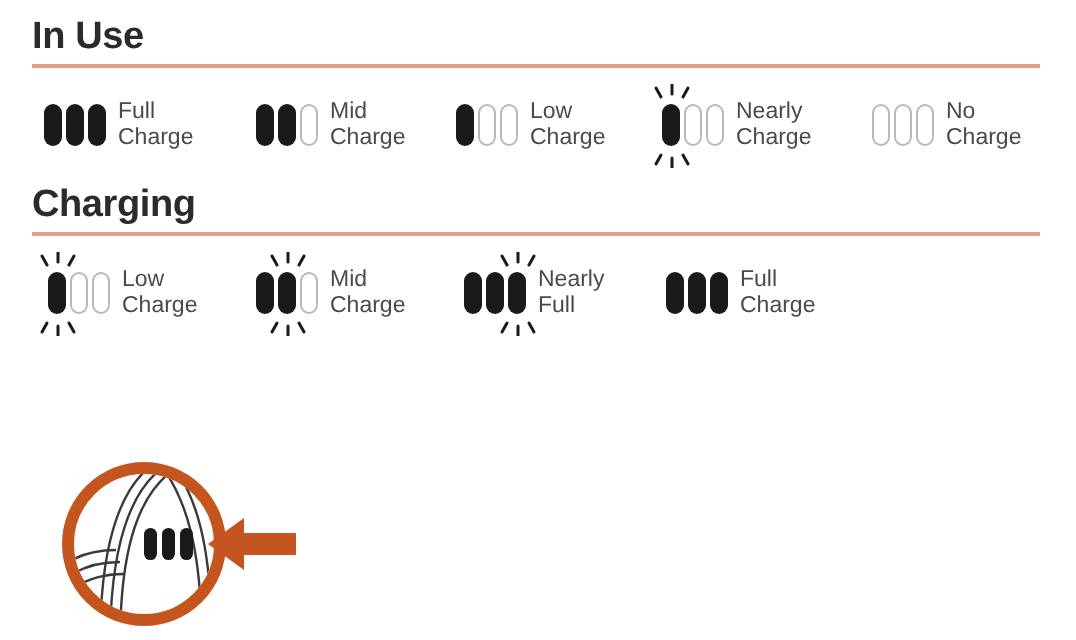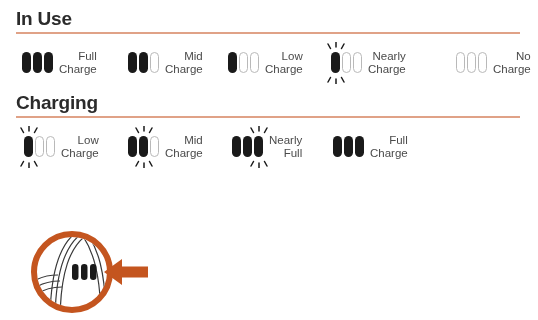--- a/index.html
+++ b/index.html
@@ -35,21 +35,20 @@
     margin-left: 16px;
     width: 504px;
     background: #e0a287;
   }
 
   
   .status-row {
     position: relative;
     height: 44px;
     margin-top: 7px;
-    text-align: right;
   }
   .status-item {
     position: absolute;
     top: 0;
     display: flex;
     align-items: center;
     height: 44px;
   }
 
   
@@ -193,21 +192,21 @@
           </div>
           <div class="bar-slot">
             <div class="bar empty"></div>
           </div>
         </div>
         <div class="status-label">
           <span class="l1">Nearly</span>
           <span class="l2">Charge</span>
         </div>
       </div>
-      <div class="status-item" style="left: 456px;">
+      <div class="status-item" style="left: 436px;">
         <div class="bars">
           <div class="bar-slot">
             <div class="bar empty"></div>
           </div>
           <div class="bar-slot">
             <div class="bar empty"></div>
           </div>
           <div class="bar-slot">
             <div class="bar empty"></div>
           </div>

